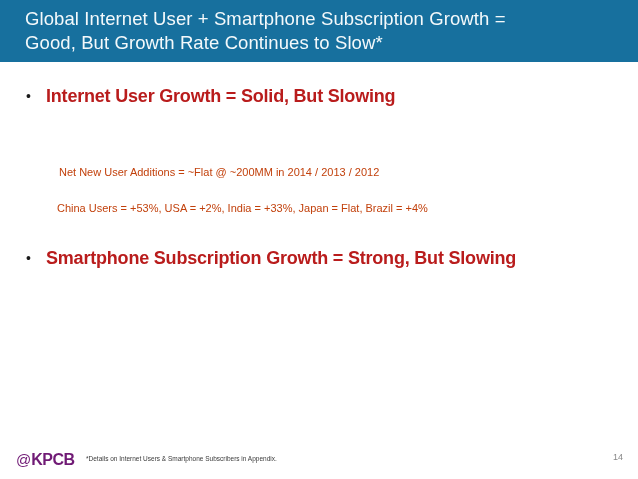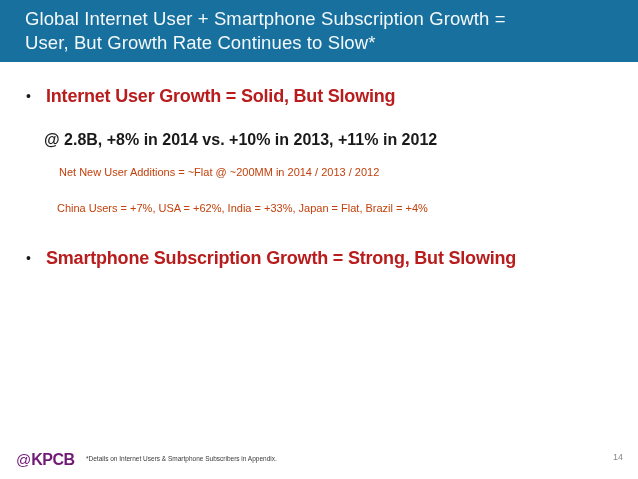--- a/index.html
+++ b/index.html
@@ -72,34 +72,33 @@
   }
 </style>
 </head>
 <body>
 
 <div class="slide">
 
   <div class="header">
     <div class="title">
       <span>Global Internet User + Smartphone Subscription Growth =</span><br>
-      <span>User, But Growth Rate Continues to Slow*</span>
+      <span>Good, But Growth Rate Continues to Slow*</span>
     </div>
   </div>
 
   <div class="line bullet-row row-head1">
     <span class="dot">•</span>
     <span class="head-text">Internet User Growth = Solid, But Slowing</span>
   </div>
 
-  <div class="line stat stat1">@ 2.8B, +8% in 2014 vs. +10% in 2013, +11% in 2012</div>
 
   <div class="line detail det1a">Net New User Additions = ~Flat @ ~200MM in 2014 / 2013 / 2012</div>
 
-  <div class="line detail det1b">China Users = +7%, USA = +62%, India = +33%, Japan = Flat, Brazil = +4%</div>
+  <div class="line detail det1b">China Users = +53%, USA = +2%, India = +33%, Japan = Flat, Brazil = +4%</div>
 
   <div class="line bullet-row row-head2">
     <span class="dot">•</span>
     <span class="head-text">Smartphone Subscription Growth = Strong, But Slowing</span>
   </div>
 
 
 
 
   <div class="logo">

